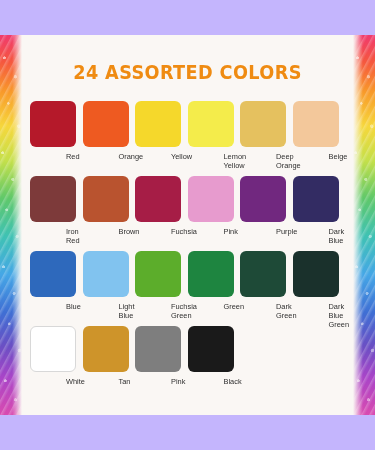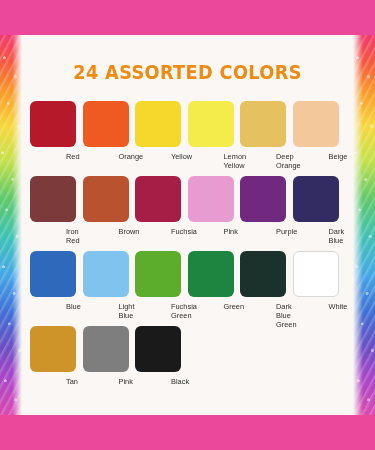--- a/index.html
+++ b/index.html
@@ -11,21 +11,21 @@
     height: 450px;
     background: #ffffff;
     font-family: "Liberation Sans", sans-serif;
     overflow: hidden;
   }
 
   #stage {
     position: relative;
     width: 375px;
     height: 450px;
-    background: #ec4899;
+    background: #c4b5fd;
   }
 
   
   #card {
     position: absolute;
     left: 0;
     top: 35px;
     width: 375px;
     height: 380px;
     background: #faf7f4;
@@ -230,20 +230,24 @@
         </div>
         <div class="cell">
           <div class="swatch" style="background: rgb(92, 173, 43);"></div>
           <div class="swatch-label">Fuchsia Green</div>
         </div>
         <div class="cell">
           <div class="swatch" style="background: rgb(30, 133, 64);"></div>
           <div class="swatch-label">Green</div>
         </div>
         <div class="cell">
+          <div class="swatch" style="background: rgb(30, 74, 55);"></div>
+          <div class="swatch-label">Dark Green</div>
+        </div>
+        <div class="cell">
           <div class="swatch" style="background: rgb(26, 49, 44);"></div>
           <div class="swatch-label">Dark Blue
 Green</div>
         </div>
         <div class="cell">
           <div class="swatch bordered" style="background: rgb(255, 255, 255);"></div>
           <div class="swatch-label">White</div>
         </div>
         <div class="cell">
           <div class="swatch" style="background: rgb(206, 148, 42);"></div>

